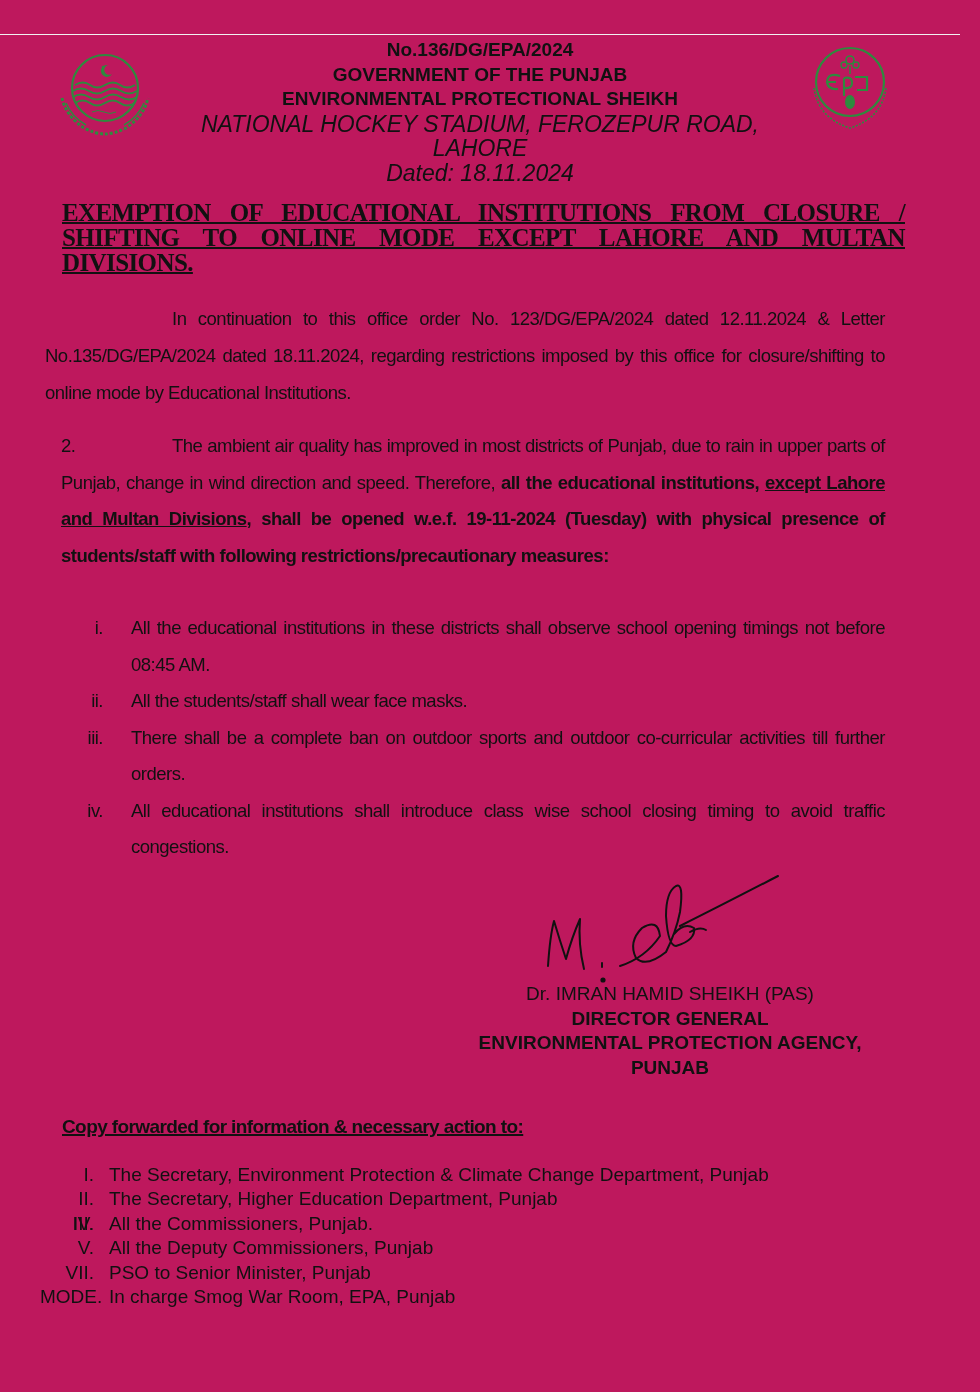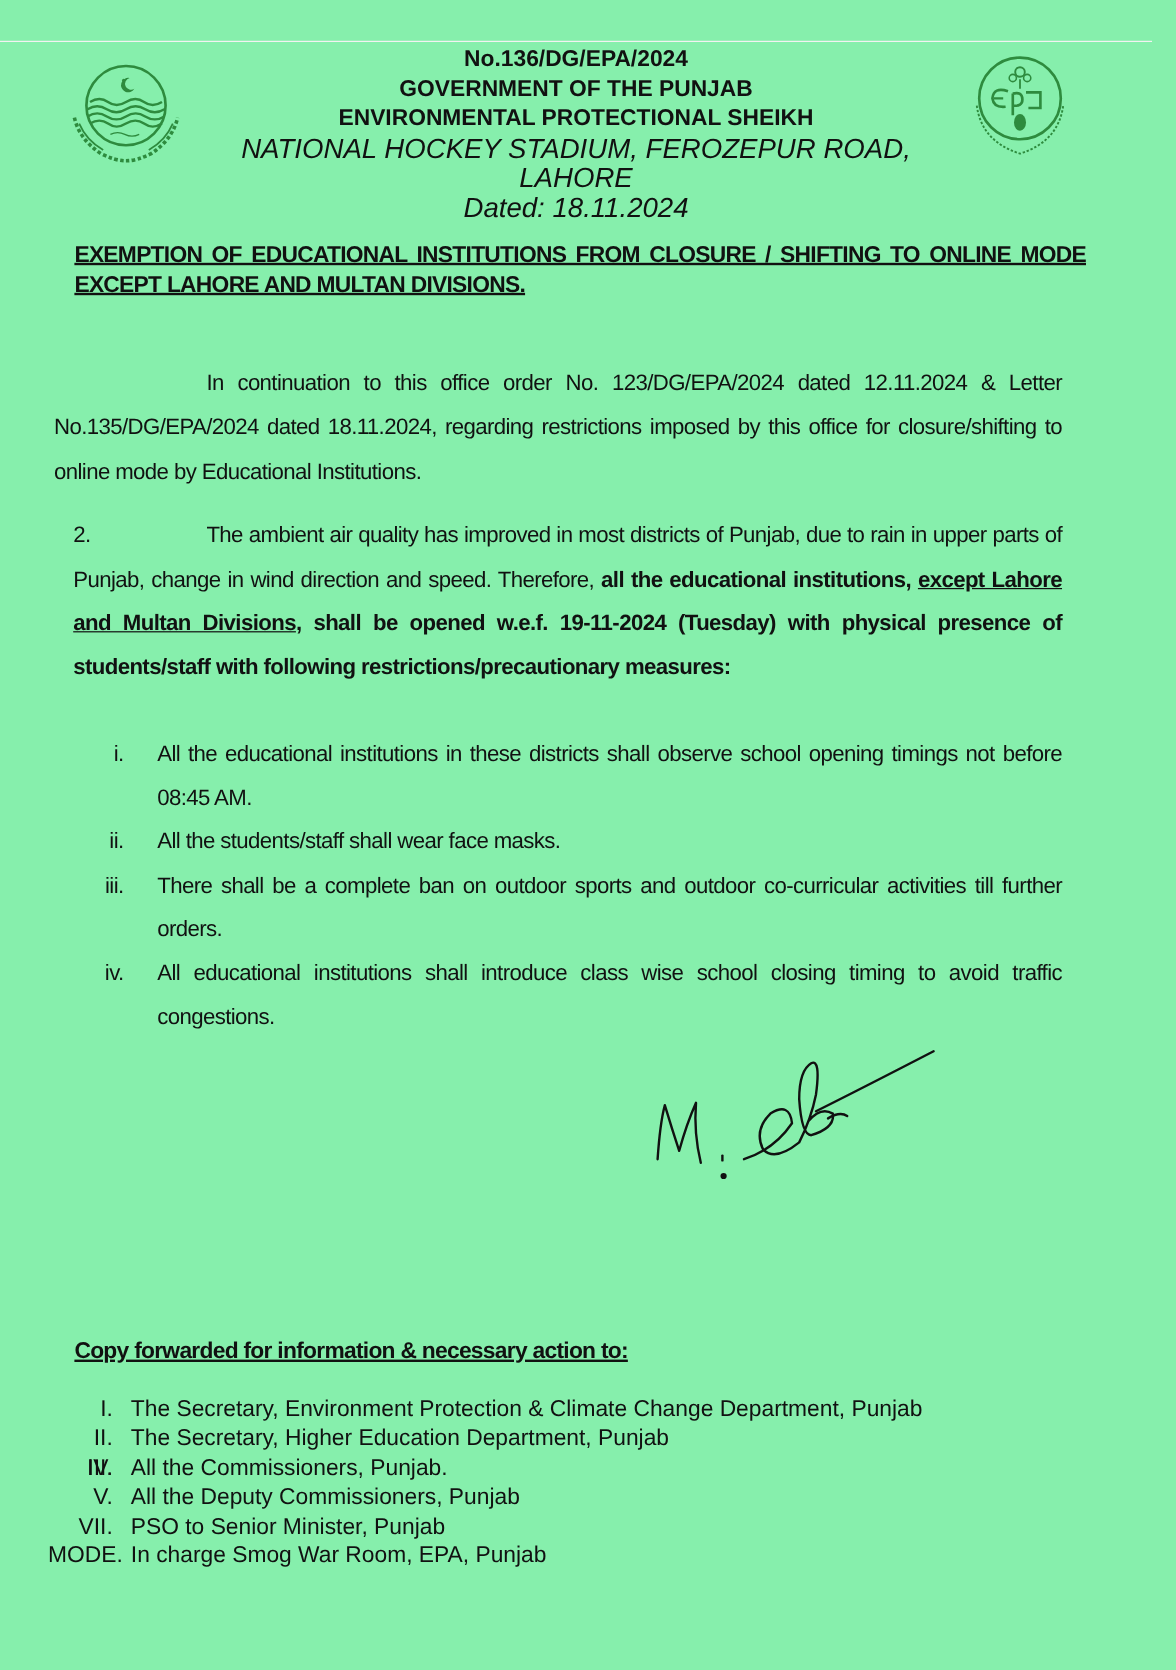--- a/index.html
+++ b/index.html
@@ -1,30 +1,30 @@
 <!DOCTYPE html>
 <html><head>
 <meta charset="utf-8">
 <style>
   html, body { margin: 0; padding: 0; background: #ffffff; }
   body { width: 980px; height: 1392px; position: relative; overflow: hidden; color: #111; }
-  .page { position: absolute; left: 0; top: 0; width: 980px; height: 1392px; background: #86efac; }
+  .page { position: absolute; left: 0; top: 0; width: 980px; height: 1392px; background: #be185d; }
   .topline { position: absolute; left: 0; top: 34px; width: 960px; height: 1px; background: #f2f2f2; }
 
   .logo { position: absolute; }
   .logo-left { left: 54px; top: 48px; width: 102px; height: 88px; }
   .logo-right { left: 800px; top: 44px; width: 100px; height: 92px; }
 
   .header { position: absolute; left: 160px; width: 640px; top: 38px; text-align: center;
             font-family: "Liberation Sans", sans-serif; line-height: 24.5px; }
   .header .b { font-weight: bold; font-size: 19px; }
   .header .n { font-size: 23px; font-weight: normal; font-style: italic; }
 
   .subject { position: absolute; left: 62px; width: 843px; top: 200px;
-             font-family: Liberation Sans, sans-serif; font-weight: bold; font-size: 19px;
+             font-family: Liberation Serif, serif; font-weight: bold; font-size: 25px;
              line-height: 25px; text-decoration: underline; text-decoration-thickness: 2px;
              text-align: justify; text-align-last: left; letter-spacing: -0.6px; transform-origin: left top; }
 
   .para { position: absolute; font-family: "Liberation Sans", sans-serif; font-size: 18.5px;
           text-align: justify; letter-spacing: -0.5px; }
   .p1 { left: 45px; width: 840px; top: 300px; line-height: 37px; text-indent: 127px; }
   .p2 { left: 61px; width: 824px; top: 428px; line-height: 36.5px; }
   .p2 .num { display: inline-block; width: 111px; }
   .bold { font-weight: bold; }
   .u { text-decoration: underline; }
@@ -113,20 +113,26 @@
     <g fill="none" stroke="#111" stroke-width="2" stroke-linecap="round" stroke-linejoin="round">
       <path d="M8 100 q2 -30 6 -45 q6 20 12 38 q6 -22 14 -40 q-2 25 4 50"></path>
       <path d="M62 97 v4"></path>
       <circle cx="63" cy="114" r="1.6" fill="#111"></circle>
       <path d="M80 100 q25 -8 40 -30 q-2 -18 -18 -8 q-14 14 -6 30 q10 10 30 -6 q10 -20 14 -40 q4 -30 -4 -26 q-10 6 -10 30 q2 30 10 30 q20 -6 18 -18 q-10 -6 -20 6"></path>
       <path d="M140 60 q40 -20 98 -50"></path>
       <path d="M150 66 q10 -6 16 -2"></path>
     </g>
   </svg>
 
+  <div class="sign-block">
+    <div class="name">Dr. IMRAN HAMID SHEIKH (PAS)</div>
+    <div class="b">DIRECTOR GENERAL</div>
+    <div class="b">ENVIRONMENTAL PROTECTION AGENCY,</div>
+    <div class="b">PUNJAB</div>
+  </div>
 
   <div class="copy-head">Copy forwarded for information &amp; necessary action to:</div>
 
   <ul class="clist">
     <li><span class="cn">I.</span><span>The Secretary, Environment Protection &amp; Climate Change Department, Punjab</span></li>
     <li><span class="cn">II.</span><span>The Secretary, Higher Education Department, Punjab</span></li>
     <li><span class="cn">III.</span></li>
     <li><span class="cn">IV.</span><span>All the Commissioners, Punjab.</span></li>
     <li><span class="cn">V.</span><span>All the Deputy Commissioners, Punjab</span></li>
     <li><span class="cn">VII.</span><span>PSO to Senior Minister, Punjab</span></li>

